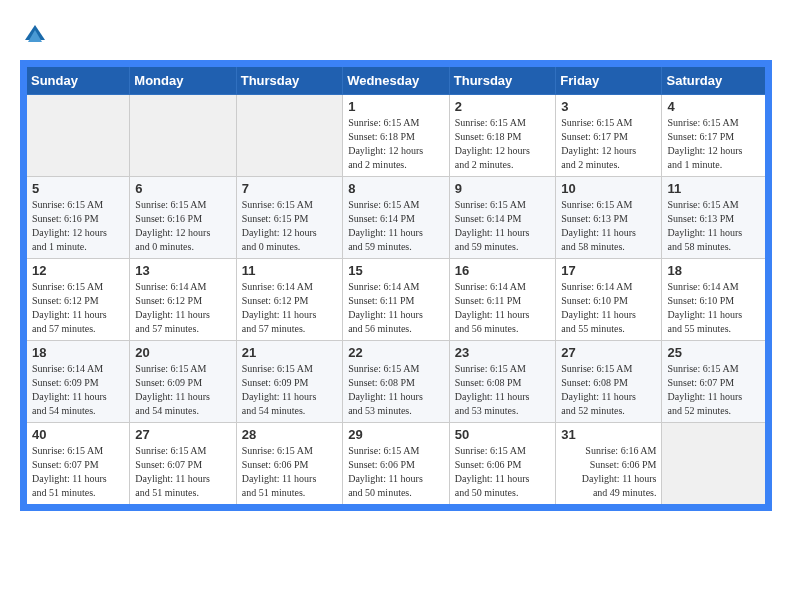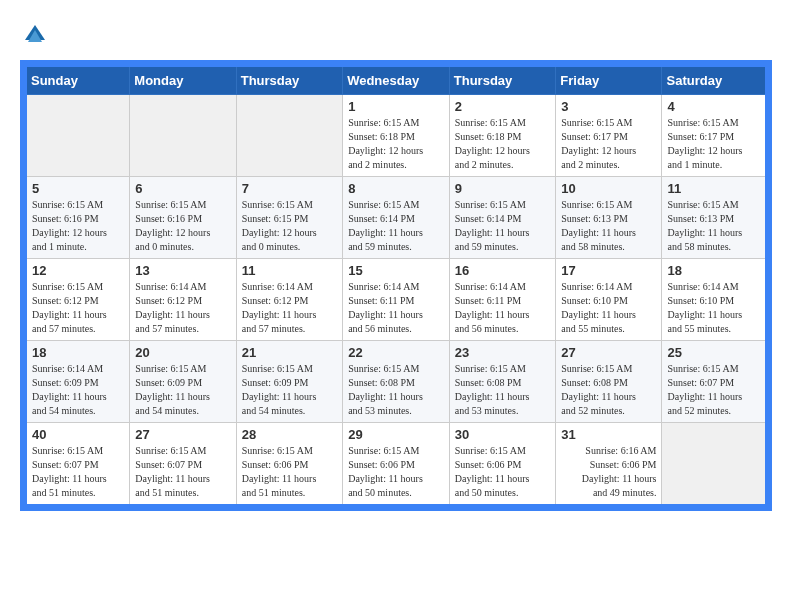--- a/index.html
+++ b/index.html
@@ -341,21 +341,21 @@
 and 51 minutes.</div>
         </td>
         <td>
           <span class="day-number">29</span>
           <div class="day-info" style="white-space: pre-line;">Sunrise: 6:15 AM
 Sunset: 6:06 PM
 Daylight: 11 hours
 and 50 minutes.</div>
         </td>
         <td>
-          <span class="day-number">30</span>
+          <span class="day-number">50</span>
           <div class="day-info" style="white-space: pre-line;">Sunrise: 6:15 AM
 Sunset: 6:06 PM
 Daylight: 11 hours
 and 50 minutes.</div>
         </td>
         <td>
           <span class="day-number">31</span>
           <div class="day-info" style="white-space: pre-line; text-align: right;">Sunrise: 6:16 AM
 Sunset: 6:06 PM
 Daylight: 11 hours

